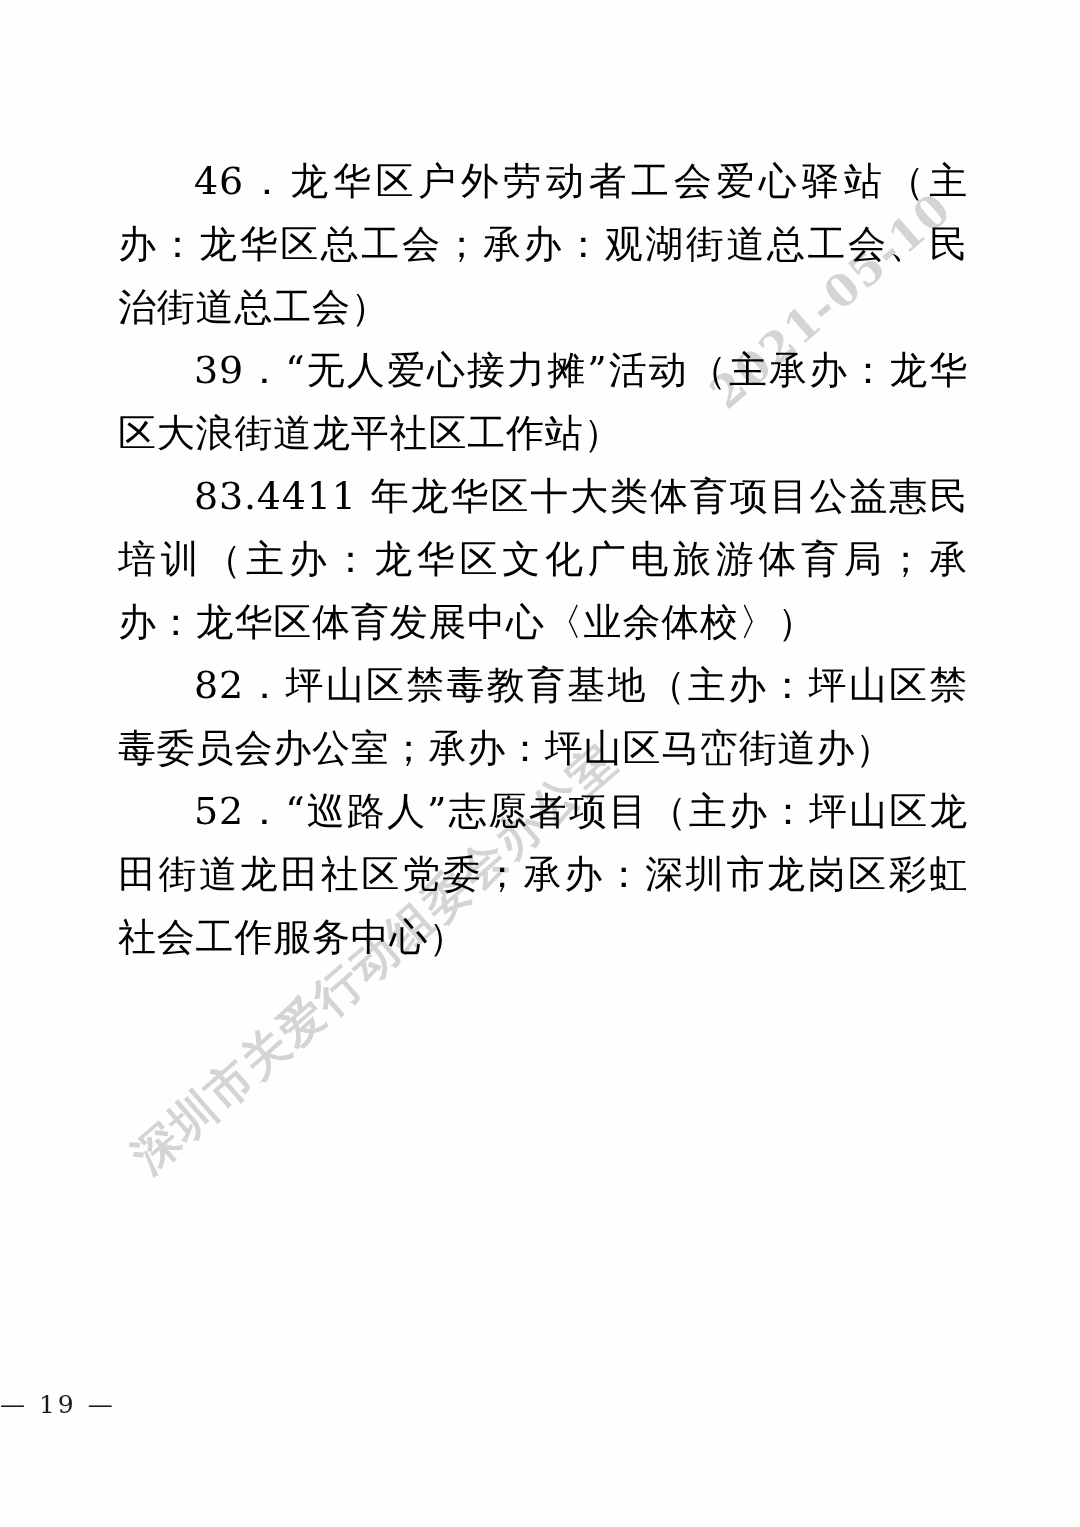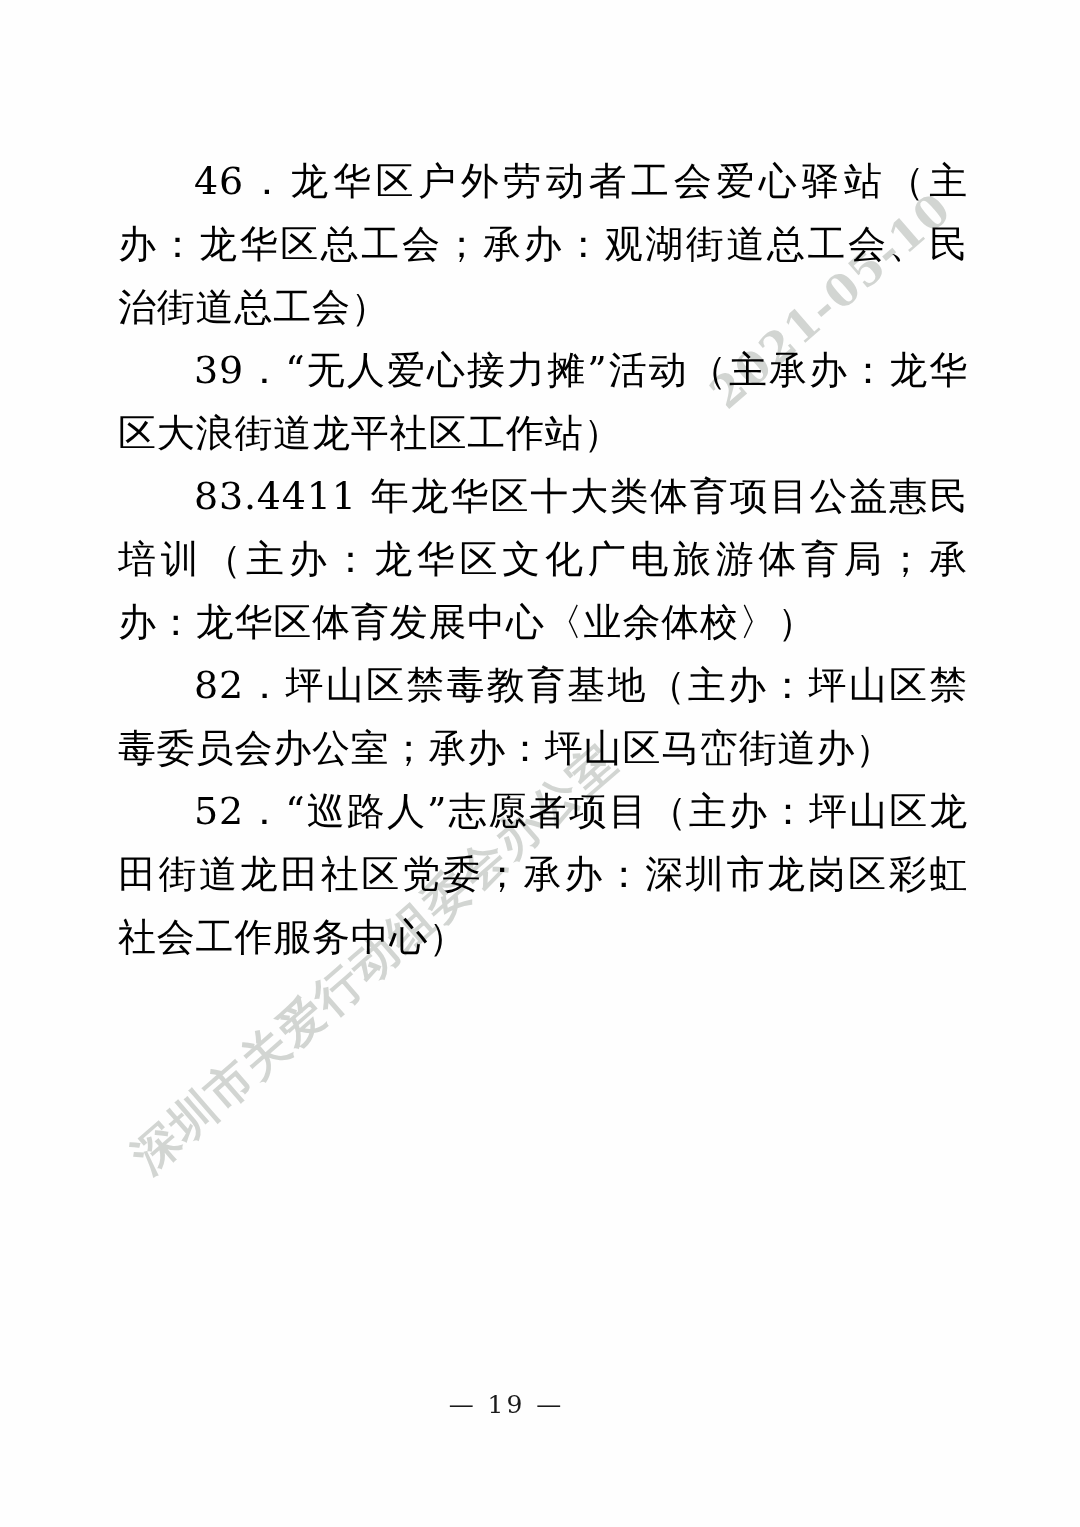--- a/index.html
+++ b/index.html
@@ -33,21 +33,21 @@
     letter-spacing: 0.8px;
     margin: 0 0 0 0;
     white-space: pre-wrap;
     font-weight: 500;
   }
   .footer {
     position: absolute;
     left: 0;
     right: 0;
     bottom: 108px;
-    text-align: center;
+    text-align: left;
     padding-right: 67px;
     font-family: "DejaVu Serif", serif;
     font-size: 25px;
     color: #1a1a1a;
     letter-spacing: 3px;
   }
   .watermark {
     position: absolute;
     pointer-events: none;
     color: rgba(120, 130, 120, 0.33);

